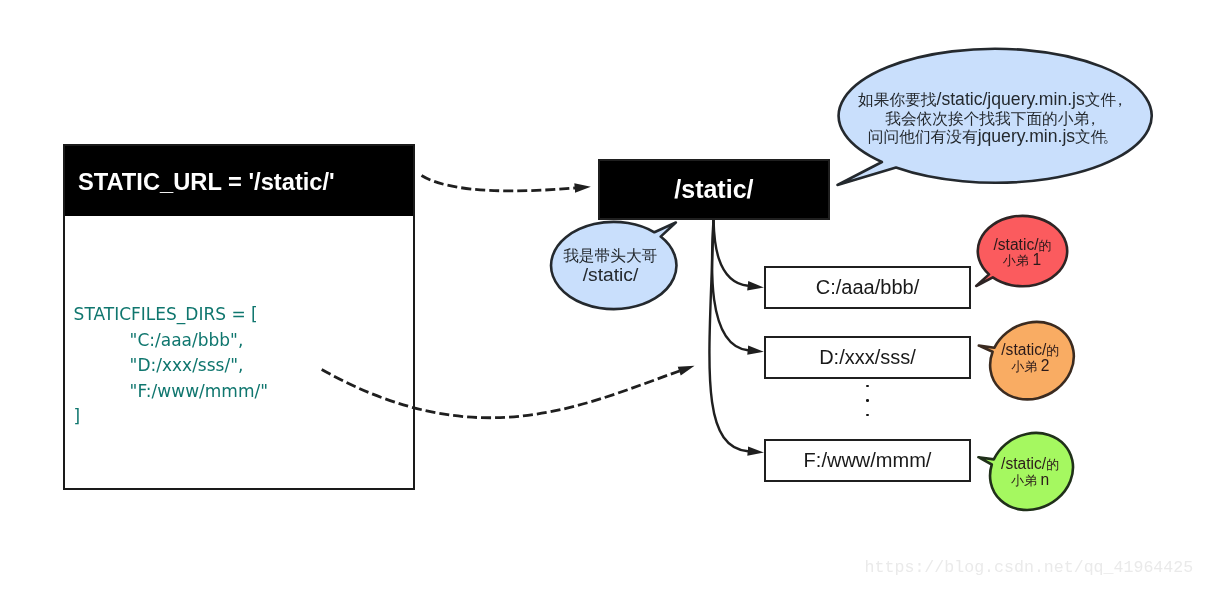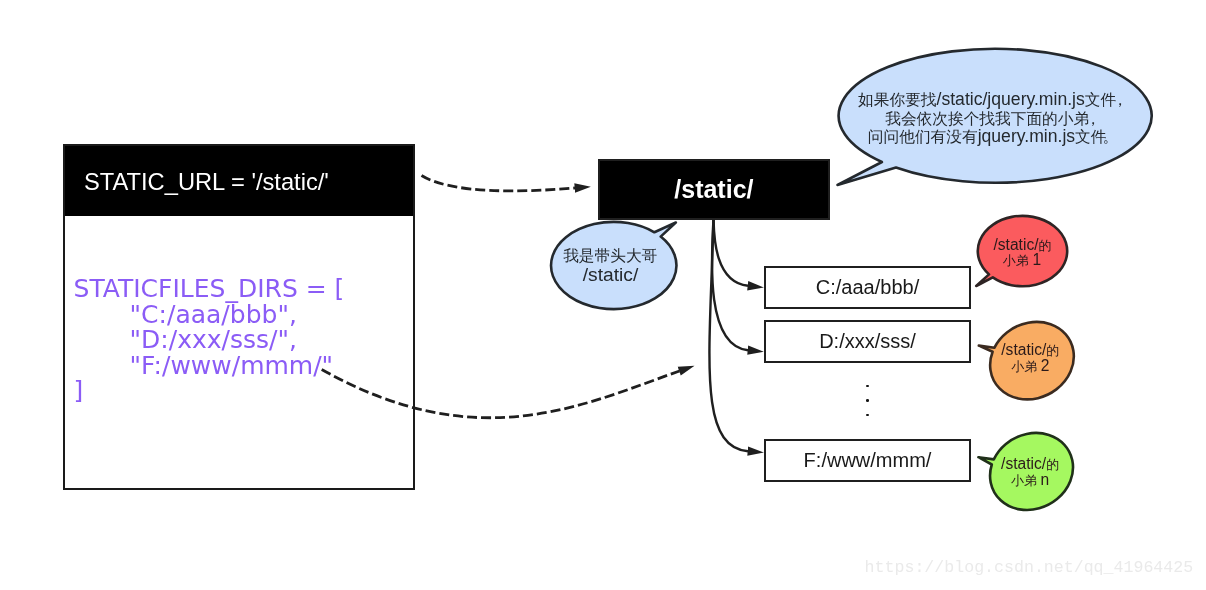--- a/index.html
+++ b/index.html
@@ -8,40 +8,40 @@
        -webkit-font-smoothing:antialiased;text-rendering:optimizeLegibility;
        font-family:"Liberation Sans",sans-serif;position:relative;}
   #stage{position:absolute;left:0;top:0;width:1206px;height:590px;}
   svg.layer{position:absolute;left:0;top:0;width:1206px;height:590px;}
 
   
   .panel{position:absolute;left:63px;top:144px;width:352px;height:346px;
          box-sizing:border-box;border:2.6px solid #1a1a1a;background:#fff;}
   .panel-head{height:70px;background:#000;color:#fff;display:flex;align-items:center;
               box-sizing:border-box;padding-top:2px;}
-  .panel-head span{font-size:23.7px;font-weight:normal;letter-spacing:0;
-                   padding-left:19px;}
+  .panel-head span{font-size:23.7px;font-weight:bold;letter-spacing:0;
+                   padding-left:13px;}
   .panel-body{position:relative;height:271px;}
-  .code{position:absolute;left:8.6px;font-family:"DejaVu Sans",sans-serif;top:60px;font-size:25px;color:#8b5cf6;}
+  .code{position:absolute;left:8.6px;font-family:"DejaVu Sans",sans-serif;top:86px;font-size:17px;color:#0f766e;}
   .cl{height:25.5px;line-height:25.5px;white-space:pre;}
   .cl1{padding-left:56px;}
 
   
   .staticnode{position:absolute;left:597.7px;top:158.8px;width:232.4px;height:61.1px;
               box-sizing:border-box;background:#000;border:2.4px solid #1f1f1f;
               display:flex;align-items:center;justify-content:center;}
   .staticnode span{color:#fff;font-size:25px;font-weight:bold;}
 
   
   .dirbox{position:absolute;left:764px;width:207px;height:43px;box-sizing:border-box;
           background:#fff;border:2.4px solid #1f1f1f;
           display:flex;align-items:center;justify-content:center;}
   .dirbox span{font-size:20px;color:#1a1a1a;}
   .db1{top:265.8px;}
-  .db2{top:320px;}
+  .db2{top:336px;}
   .db3{top:439px;}
 
   
   .vdots{position:absolute;left:866.2px;top:384.5px;}
   .vdots i{display:block;width:2.6px;height:2.6px;border-radius:50%;background:#151515;
            margin-bottom:12px;}
 
   
   text{font-family:"Liberation Sans",sans-serif;fill:#24292e;}
   text.cjk{font-size:17.6px;}

